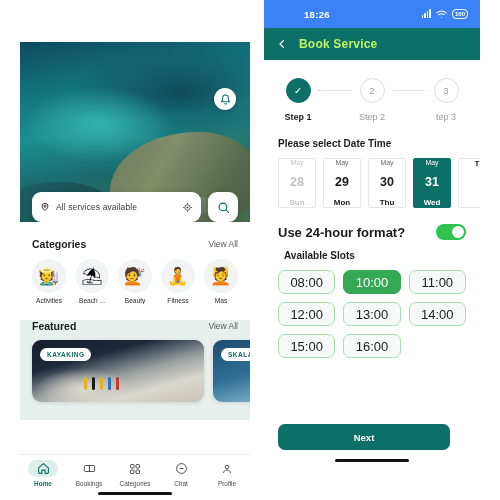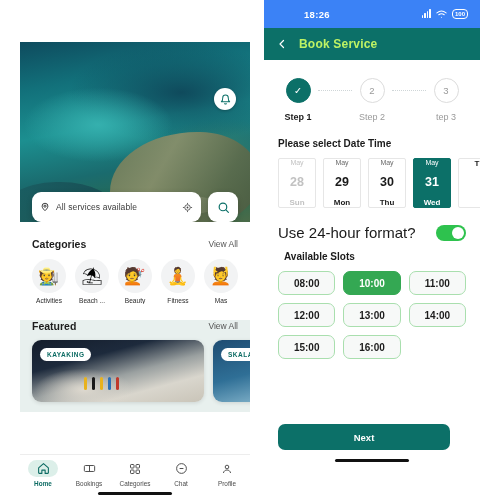--- a/index.html
+++ b/index.html
@@ -84,21 +84,21 @@
 
   .cats { display:flex; gap: 9px; padding: 9px 0 0 12px; }
   .cat { width: 34px; flex: 0 0 34px; text-align:center; }
   .cat-ico {
     width: 34px; height: 34px; border-radius: 50%; background: #f2f3f4;
     display:flex; align-items:center; justify-content:center; font-size: 17px;
   }
   .cat-lb { font-size: 6.6px; color: #2b2b2b; margin-top: 4px; white-space: nowrap;
             overflow:hidden; text-overflow: ellipsis; }
 
-  .feat-wrap { background: #e8f0ee; padding-bottom: 10px; }
+  .feat-wrap { background: #e8f0ee; padding-bottom: 18px; }
   .fcards { display:flex; gap: 9px; padding: 8px 0 0 12px; }
   .fcard {
     flex: 0 0 172px; height: 62px; border-radius: 9px; overflow:hidden; position:relative;
     box-shadow: 0 1px 4px rgba(0,0,0,.12);
   }
   .fcard.k {
     background:
       radial-gradient(ellipse 70px 30px at 30% 80%, #ded9cf 0%, rgba(222,217,207,0) 70%),
       linear-gradient(165deg, #141d2b 0%, #1d2a3c 30%, #9aa0a0 55%, #d9d6cd 75%, #c9c4b8 100%);
   }
@@ -178,39 +178,39 @@
   .dcard .d { font-size: 12.5px; font-weight: bold; color:#1a1a1a; }
   .dcard .w { font-size: 8px; font-weight: bold; color:#1a1a1a; }
   .dcard.dim .m, .dcard.dim .d, .dcard.dim .w { color:#c2c2c2; }
   .dcard.sel { background:#0c7068; border-color:#0c7068; }
   .dcard.sel .m, .dcard.sel .d, .dcard.sel .w { color:#fff; }
 
   .togrow {
     display:flex; align-items:center; justify-content:space-between;
     padding: 16px 14px 0 14px;
   }
-  .togrow .tl { font-size: 15px; font-weight: normal; color:#1b1b1b; }
+  .togrow .tl { font-size: 13px; font-weight: bold; color:#1b1b1b; }
   .toggle {
     width: 30px; height: 16px; border-radius: 9px; background:#2ec24e; position:relative;
   }
   .toggle b {
     position:absolute; right: 2px; top: 2px; width: 12px; height:12px;
     border-radius:50%; background:#fff;
   }
 
   .sec3 { font-size: 10px; font-weight: bold; color:#1b1b1b; padding: 10px 0 0 20px; }
 
   .slots {
     display:grid; grid-template-columns: repeat(3, 1fr); gap: 8px;
     padding: 9px 14px 0 14px;
   }
   .slot {
     height: 24px; border-radius: 7px; border:1px solid #a9dfae; background:#f7f9f8;
     display:flex; align-items:center; justify-content:center;
-    font-size: 10px; font-weight: bold; color:#1c1c1c;
+    font-size: 13px; font-weight: normal; color:#1c1c1c;
   }
   .slot.sel { background:#34a853; border-color:#34a853; color:#fff; }
 
   .nextbtn {
     position:absolute; left:14px; right:30px; bottom: 50px; height: 26px;
     background:#0c7068; color:#fff; border-radius: 7px;
     display:flex; align-items:center; justify-content:center;
     font-size: 9.5px; font-weight:bold;
   }
   .r-homebar {

